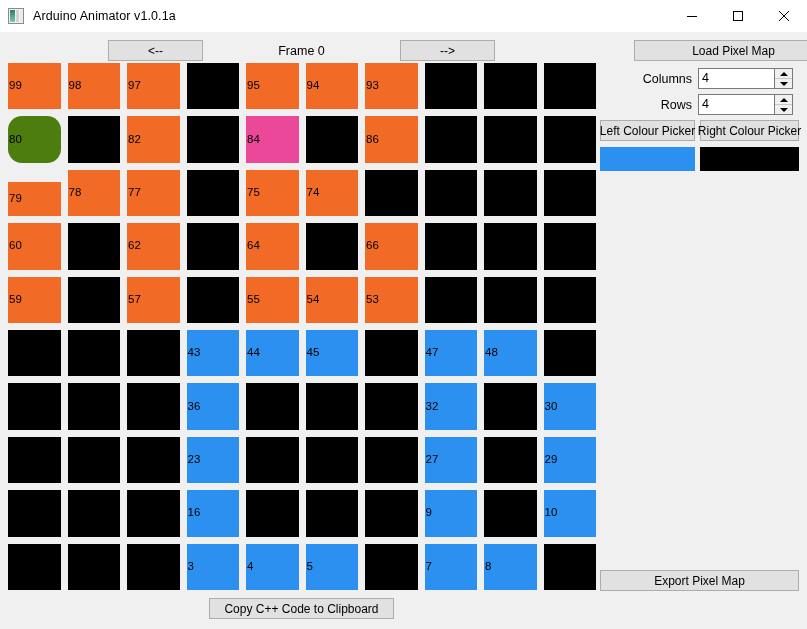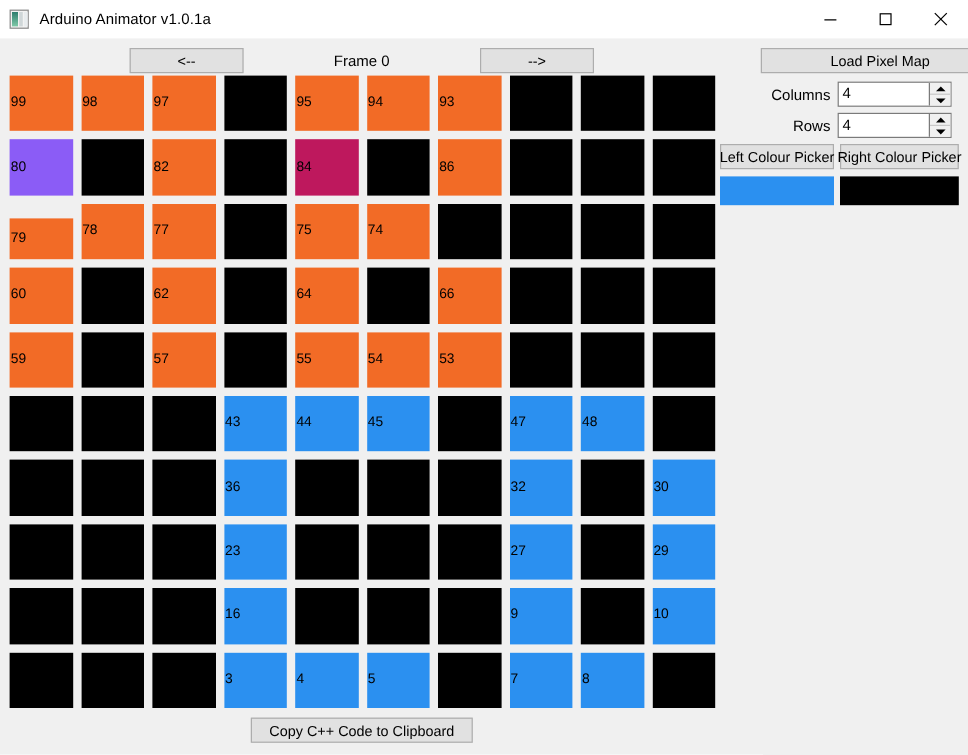--- a/index.html
+++ b/index.html
@@ -250,29 +250,29 @@
       </div>
       <div class="cell" style="background: rgb(242, 107, 38);">
         <span class="cell-label">94</span>
       </div>
       <div class="cell" style="background: rgb(242, 107, 38);">
         <span class="cell-label">93</span>
       </div>
       <div class="cell" style="background: rgb(0, 0, 0);"></div>
       <div class="cell" style="background: rgb(0, 0, 0);"></div>
       <div class="cell" style="background: rgb(0, 0, 0);"></div>
-      <div class="cell" style="background: #8b5cf6;">
+      <div class="cell" style="background: #4d7c0f; border-radius: 14px;">
         <span class="cell-label">80</span>
       </div>
       <div class="cell" style="background: rgb(0, 0, 0);"></div>
       <div class="cell" style="background: rgb(242, 107, 38);">
         <span class="cell-label">82</span>
       </div>
       <div class="cell" style="background: rgb(0, 0, 0);"></div>
-      <div class="cell" style="background: #be185d;">
+      <div class="cell" style="background: #ec4899;">
         <span class="cell-label">84</span>
       </div>
       <div class="cell" style="background: rgb(0, 0, 0);"></div>
       <div class="cell" style="background: rgb(242, 107, 38);">
         <span class="cell-label">86</span>
       </div>
       <div class="cell" style="background: rgb(0, 0, 0);"></div>
       <div class="cell" style="background: rgb(0, 0, 0);"></div>
       <div class="cell" style="background: rgb(0, 0, 0);"></div>
       <div class="cell" style="background: rgb(242, 107, 38); margin-top: 12px;">
@@ -454,16 +454,17 @@
       </div>
     </div>
   </div>
 
   <div class="btn" id="btn-left-picker">Left Colour Picker</div>
   <div class="btn" id="btn-right-picker">Right Colour Picker</div>
 
   <div id="swatch-left" style="background: rgb(43, 144, 240);"></div>
   <div id="swatch-right" style="background: rgb(0, 0, 0);"></div>
 
+  <div class="btn" id="btn-export">Export Pixel Map</div>
 
   <div class="btn" id="btn-copy">Copy C++ Code to Clipboard</div>
 
 </div>
 
 </body></html>

